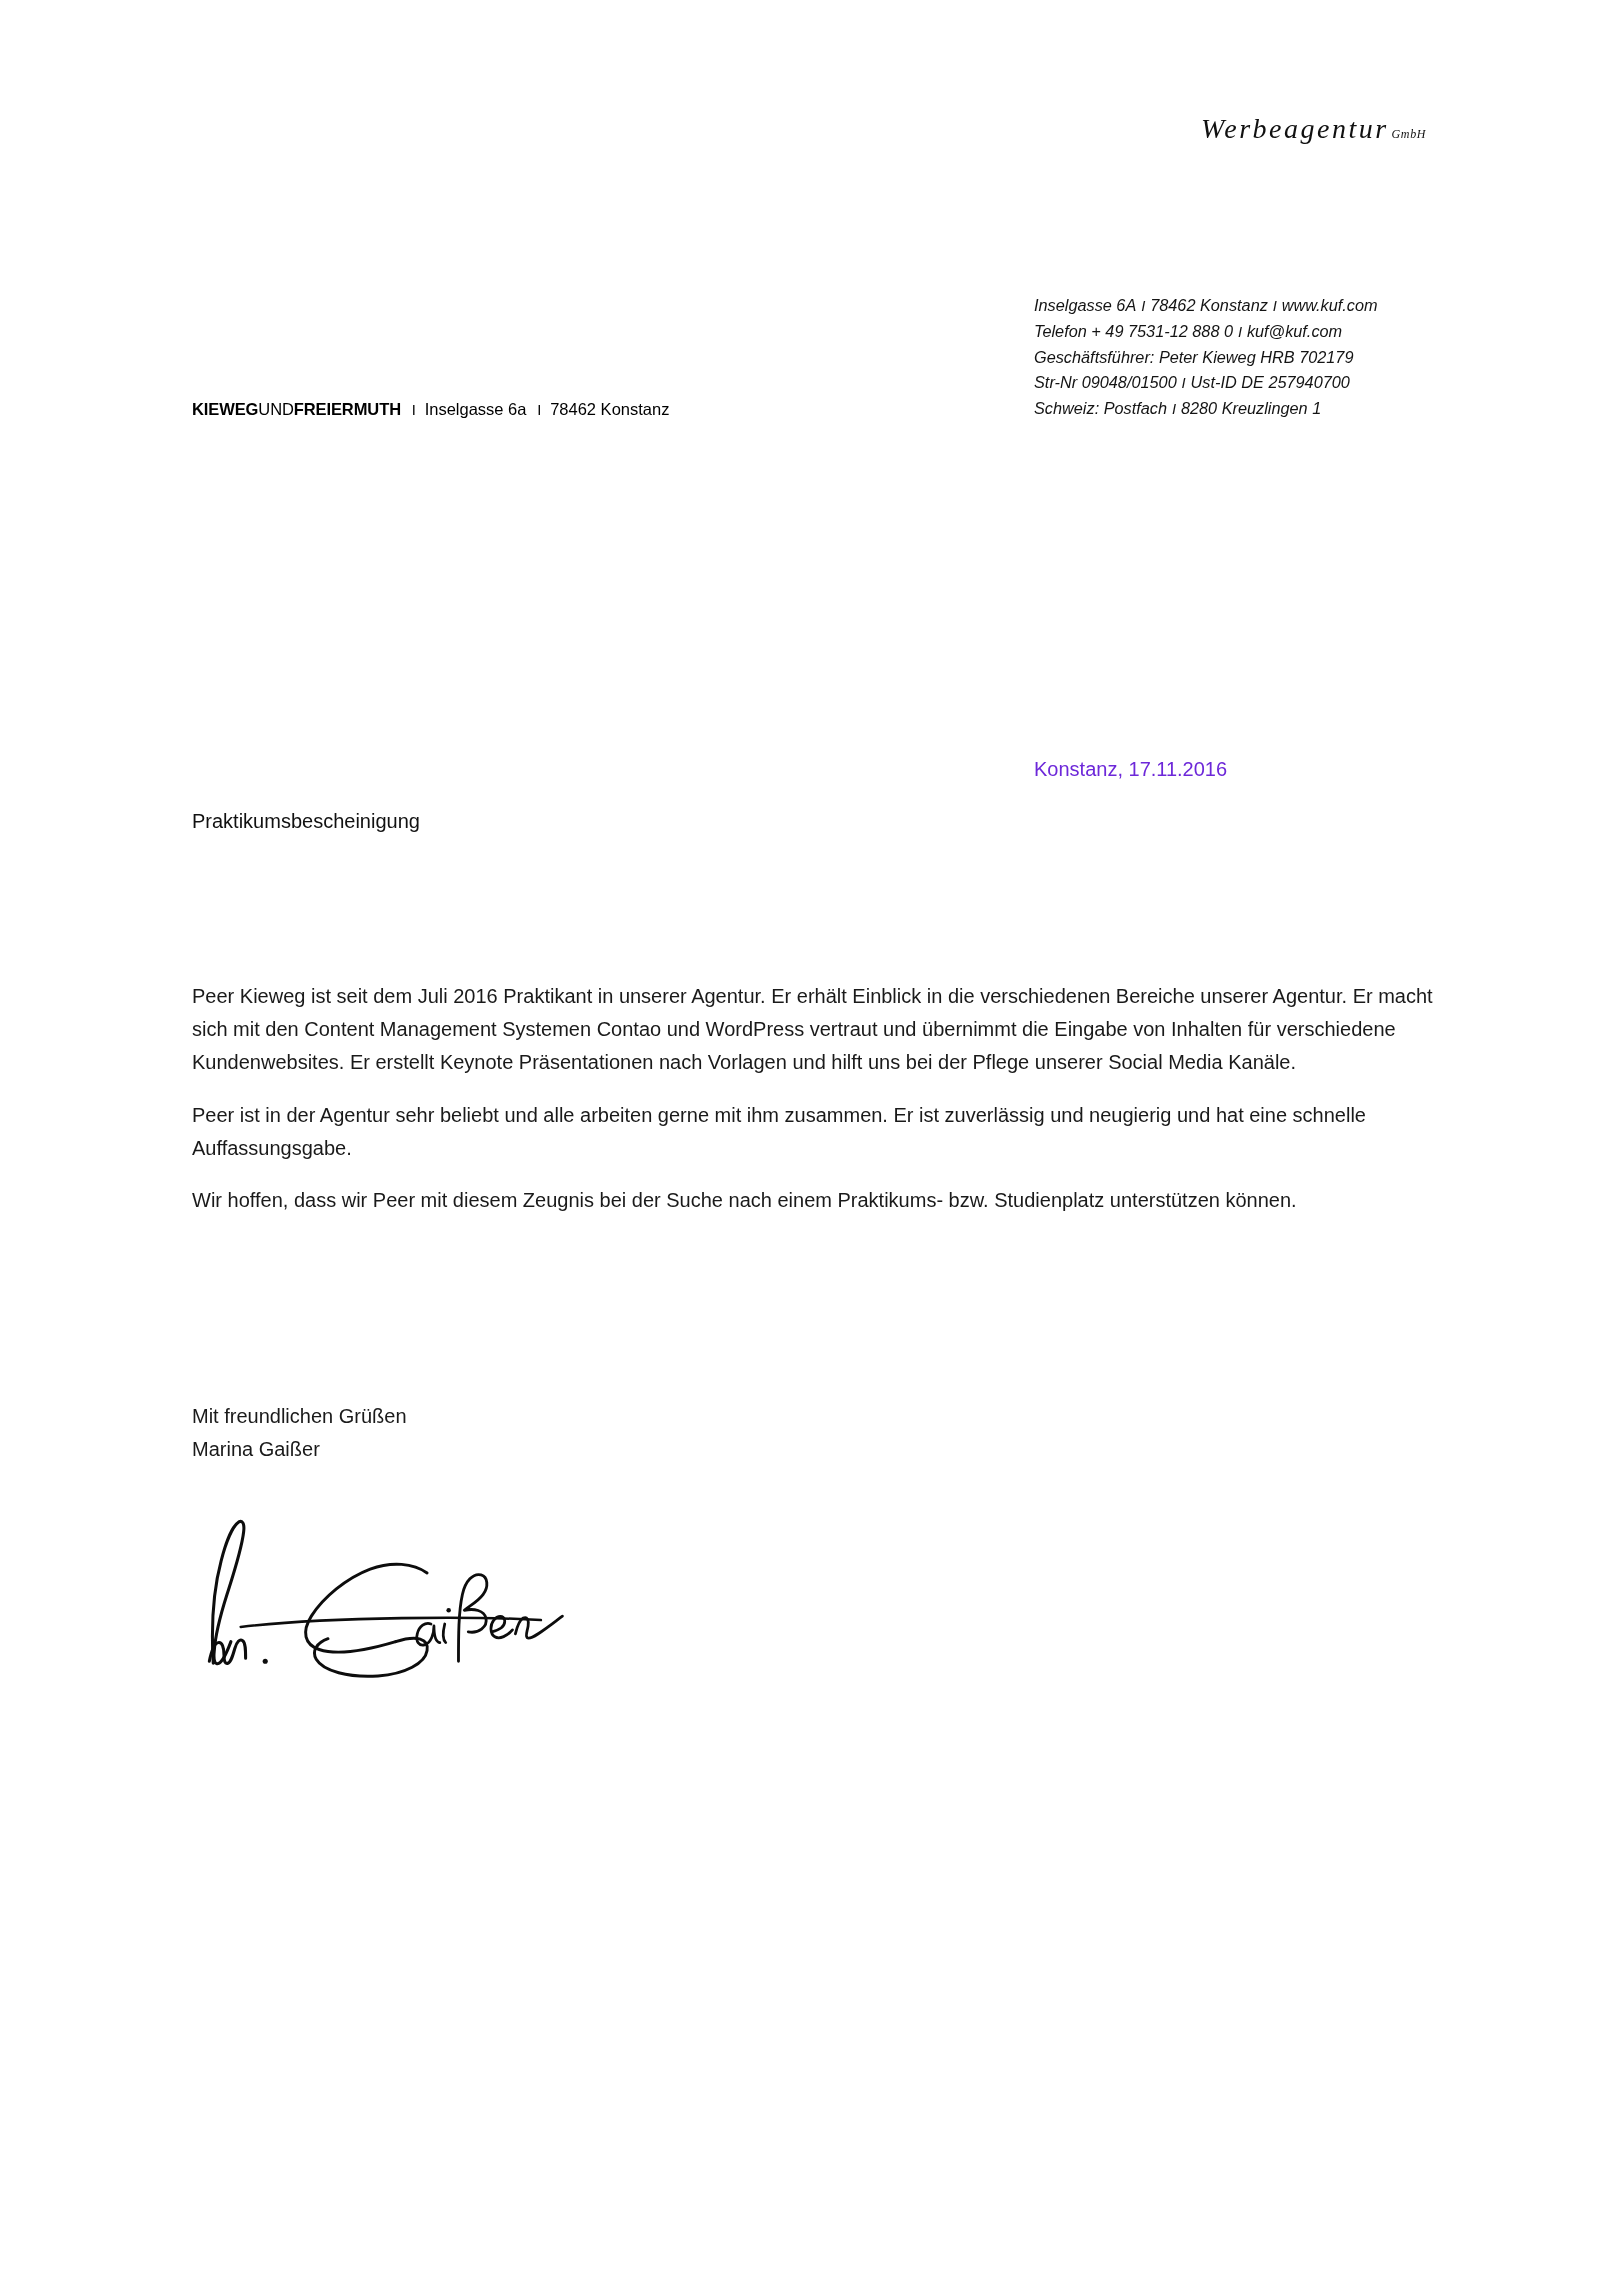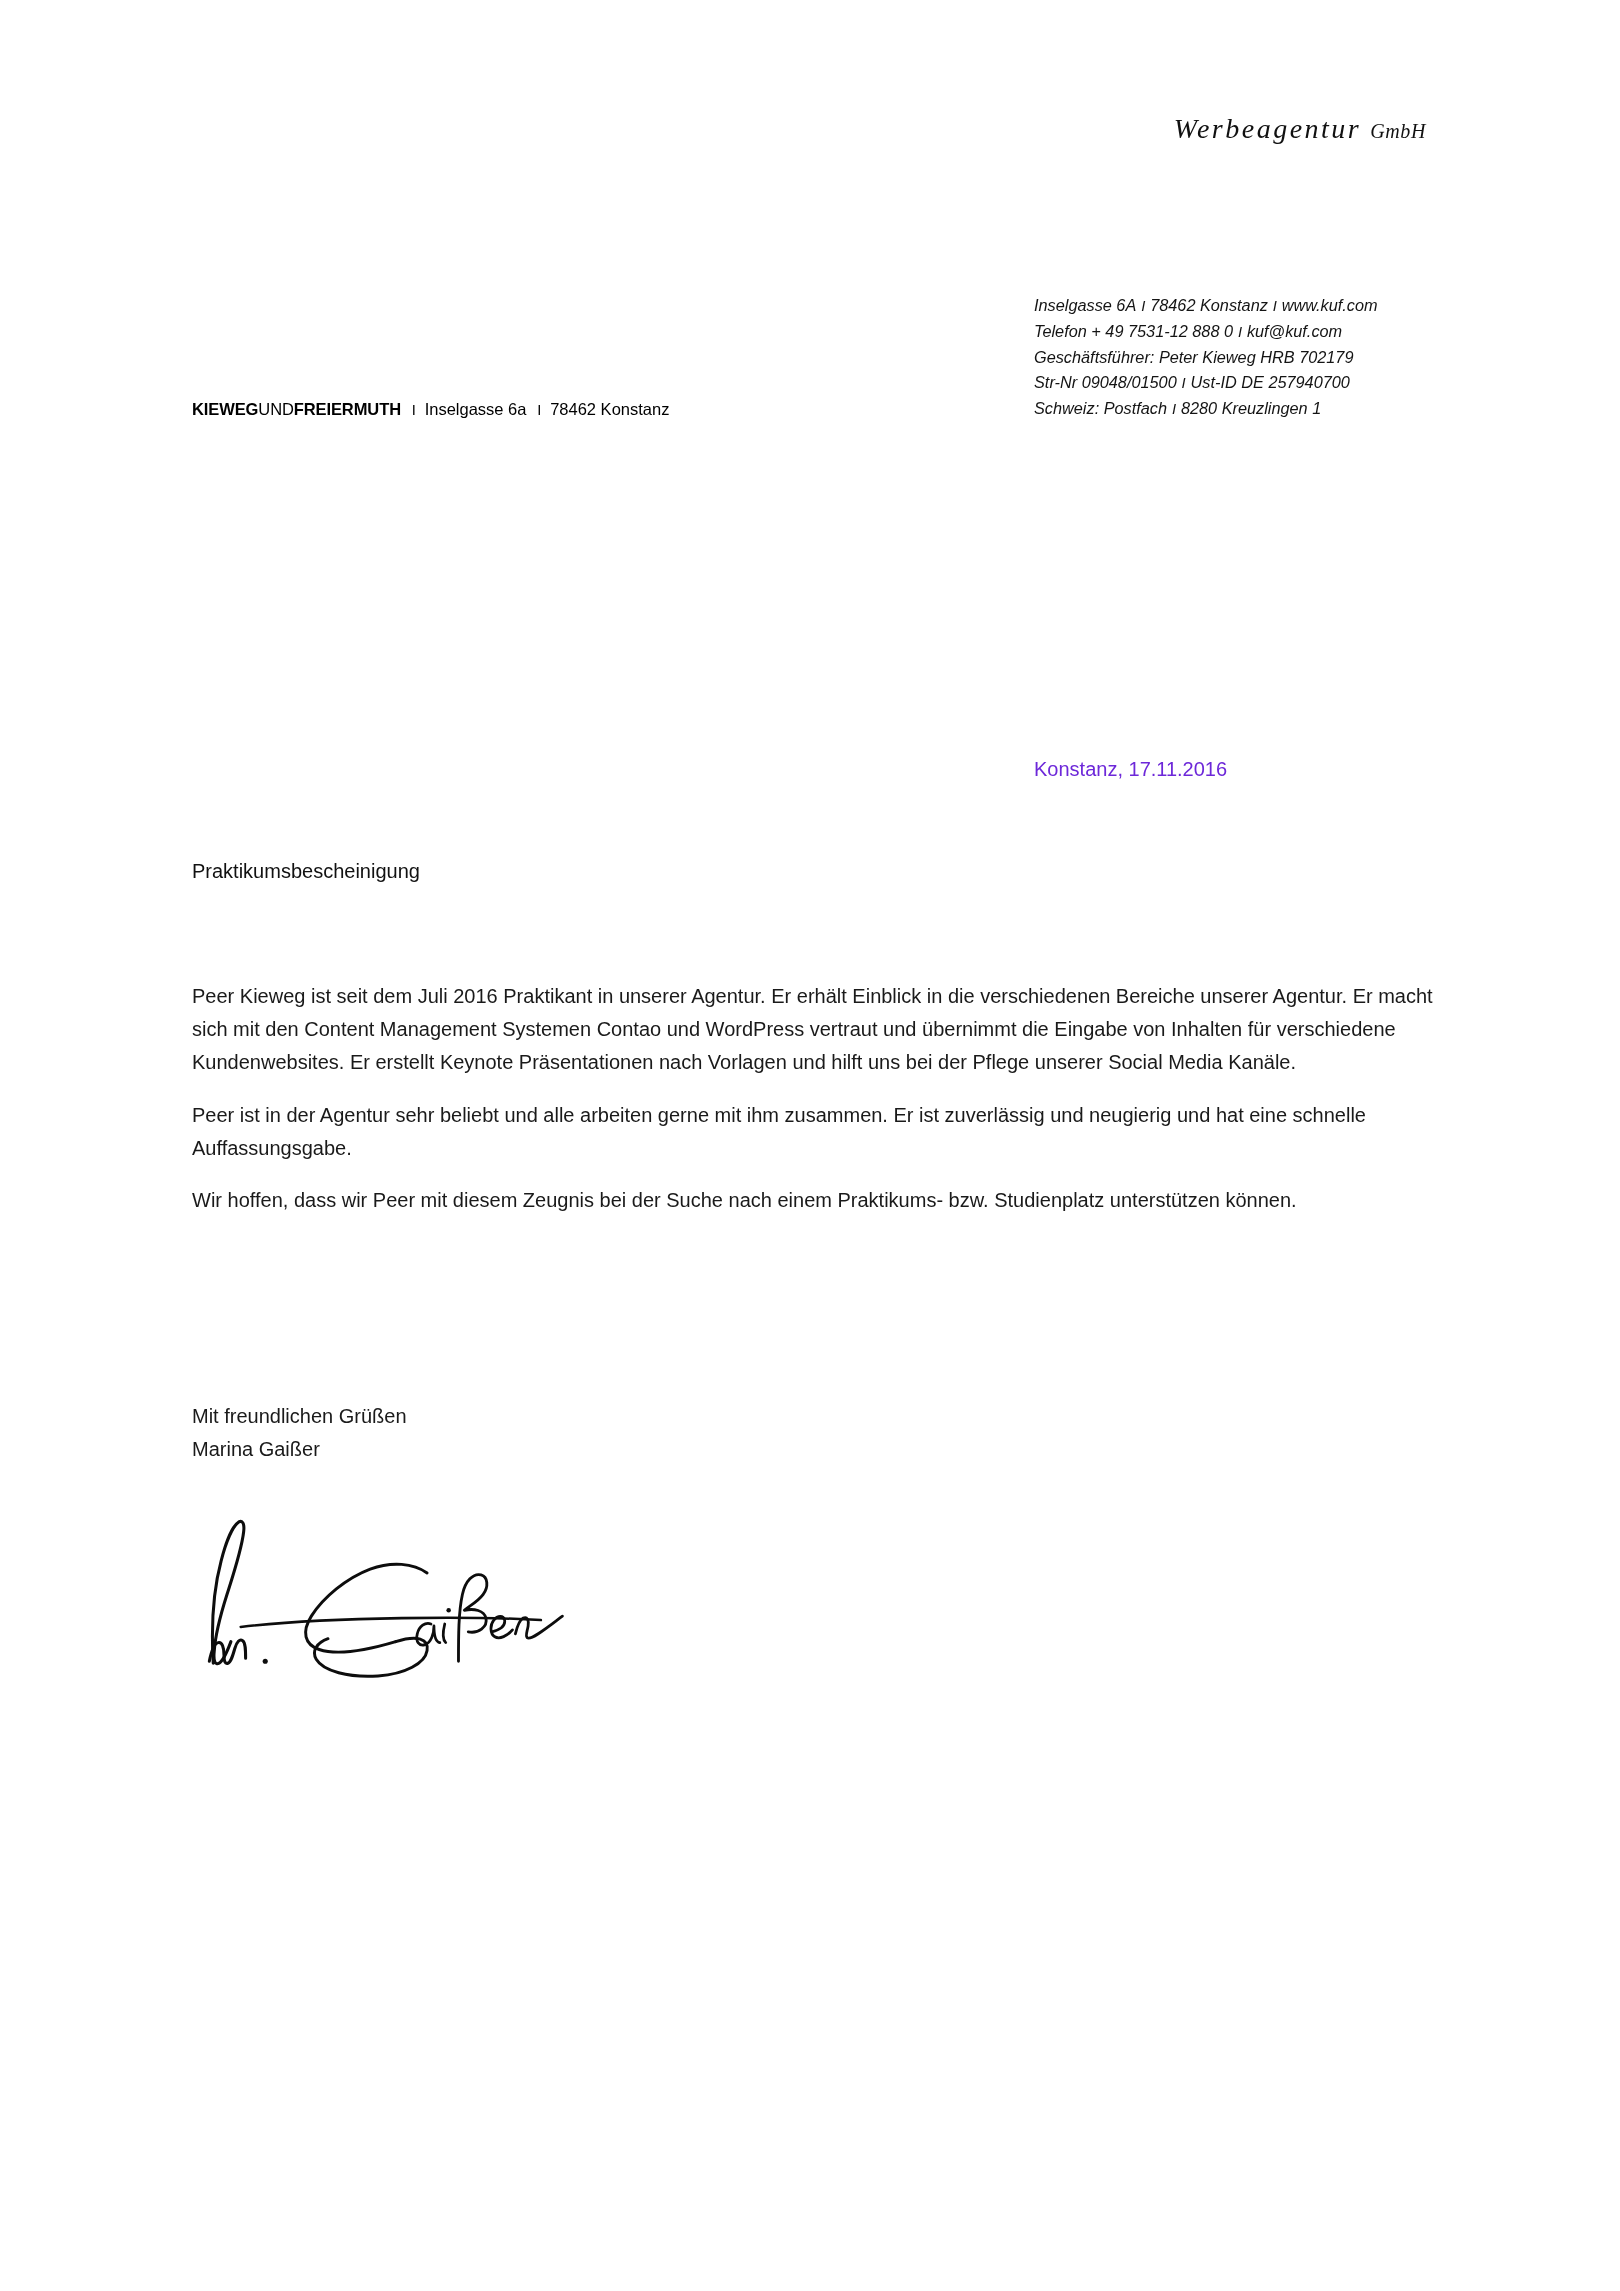--- a/index.html
+++ b/index.html
@@ -54,23 +54,23 @@
   .logo-sub-main {
     font-family: "Liberation Serif", serif;
     font-style: italic;
     font-size: 28px;
     letter-spacing: 2.5px;
     color: #111111;
   }
   .logo-sub-gmbh {
     font-family: "Liberation Serif", serif;
     font-style: italic;
-    font-size: 20px;
+    font-size: 12px;
     letter-spacing: 0.6px;
-    margin-left: 9px;
+    margin-left: 3px;
     color: #111111;
   }
 
   
   .contact-block {
     position: absolute;
     top: 293px;
     left: 1034px;
     font-size: 16.3px;
     line-height: 25px;
@@ -113,21 +113,21 @@
     left: 1034px;
     font-size: 20px;
     line-height: 27.4px;
     color: #6d28d9;
     white-space: nowrap;
   }
 
   
   .subject {
     position: absolute;
-    top: 858px;
+    top: 808px;
     left: 192px;
     font-size: 20px;
     line-height: 27.4px;
     color: #111111;
     white-space: nowrap;
   }
 
   
   .body-block {
     position: absolute;

